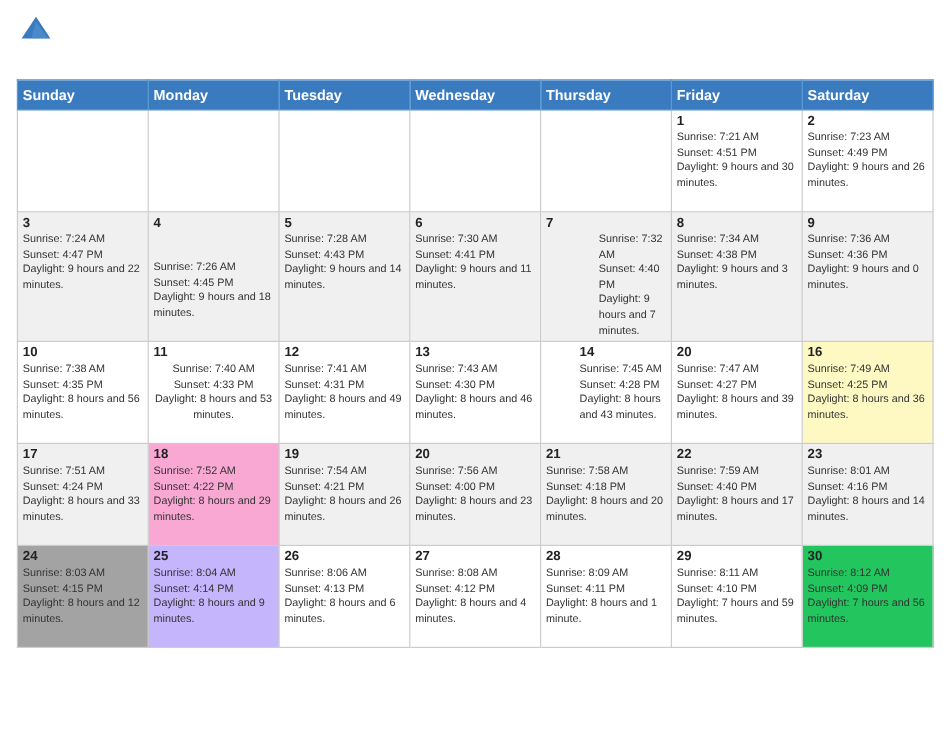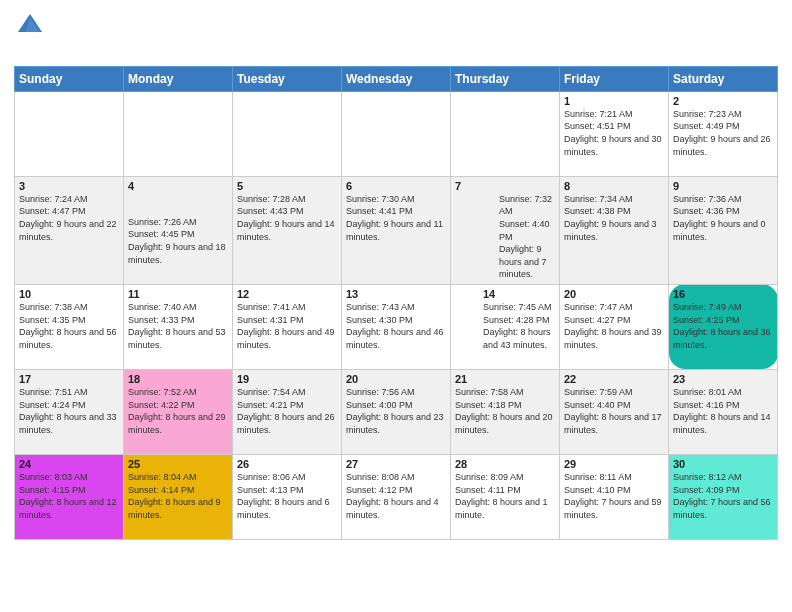--- a/index.html
+++ b/index.html
@@ -196,21 +196,21 @@
         </tr>
         <tr>
           <td style="background: rgb(255, 255, 255);">
             <span class="day-num">10</span>
             <div class="day-info" style="white-space: pre-line;">Sunrise: 7:38 AM
 Sunset: 4:35 PM
 Daylight: 8 hours and 56 minutes.</div>
           </td>
           <td style="background: rgb(255, 255, 255);">
             <span class="day-num">11</span>
-            <div class="day-info" style="white-space: pre-line;">Sunrise: 7:40 AM
+            <div class="day-info" style="white-space: pre-line; text-align: center;">Sunrise: 7:40 AM
 Sunset: 4:33 PM
 Daylight: 8 hours and 53 minutes.</div>
           </td>
           <td style="background: rgb(255, 255, 255);">
             <span class="day-num">12</span>
             <div class="day-info" style="white-space: pre-line;">Sunrise: 7:41 AM
 Sunset: 4:31 PM
 Daylight: 8 hours and 49 minutes.</div>
           </td>
           <td style="background: rgb(255, 255, 255);">
@@ -224,21 +224,21 @@
             <div class="day-info" style="white-space: pre-line;">Sunrise: 7:45 AM
 Sunset: 4:28 PM
 Daylight: 8 hours and 43 minutes.</div>
           </td>
           <td style="background: rgb(255, 255, 255);">
             <span class="day-num">20</span>
             <div class="day-info" style="white-space: pre-line;">Sunrise: 7:47 AM
 Sunset: 4:27 PM
 Daylight: 8 hours and 39 minutes.</div>
           </td>
-          <td style="background: #14b8a6; border-radius: 16px;">
+          <td style="background: #fef9c3;">
             <span class="day-num">16</span>
             <div class="day-info" style="white-space: pre-line;">Sunrise: 7:49 AM
 Sunset: 4:25 PM
 Daylight: 8 hours and 36 minutes.</div>
           </td>
         </tr>
         <tr>
           <td style="background: rgb(240, 240, 240);">
             <span class="day-num">17</span>
             <div class="day-info" style="white-space: pre-line;">Sunrise: 7:51 AM
@@ -276,27 +276,27 @@
 Daylight: 8 hours and 17 minutes.</div>
           </td>
           <td style="background: rgb(240, 240, 240);">
             <span class="day-num">23</span>
             <div class="day-info" style="white-space: pre-line;">Sunrise: 8:01 AM
 Sunset: 4:16 PM
 Daylight: 8 hours and 14 minutes.</div>
           </td>
         </tr>
         <tr>
-          <td style="background: #d946ef;">
+          <td style="background: #a3a3a3;">
             <span class="day-num">24</span>
             <div class="day-info" style="white-space: pre-line;">Sunrise: 8:03 AM
 Sunset: 4:15 PM
 Daylight: 8 hours and 12 minutes.</div>
           </td>
-          <td style="background: #eab308;">
+          <td style="background: #c4b5fd;">
             <span class="day-num">25</span>
             <div class="day-info" style="white-space: pre-line;">Sunrise: 8:04 AM
 Sunset: 4:14 PM
 Daylight: 8 hours and 9 minutes.</div>
           </td>
           <td style="background: rgb(255, 255, 255);">
             <span class="day-num">26</span>
             <div class="day-info" style="white-space: pre-line;">Sunrise: 8:06 AM
 Sunset: 4:13 PM
 Daylight: 8 hours and 6 minutes.</div>
@@ -312,21 +312,21 @@
             <div class="day-info" style="white-space: pre-line;">Sunrise: 8:09 AM
 Sunset: 4:11 PM
 Daylight: 8 hours and 1 minute.</div>
           </td>
           <td style="background: rgb(255, 255, 255);">
             <span class="day-num">29</span>
             <div class="day-info" style="white-space: pre-line;">Sunrise: 8:11 AM
 Sunset: 4:10 PM
 Daylight: 7 hours and 59 minutes.</div>
           </td>
-          <td style="background: #5eead4;">
+          <td style="background: #22c55e;">
             <span class="day-num">30</span>
             <div class="day-info" style="white-space: pre-line;">Sunrise: 8:12 AM
 Sunset: 4:09 PM
 Daylight: 7 hours and 56 minutes.</div>
           </td>
         </tr>
       </tbody>
   </table>
 </div>
 

